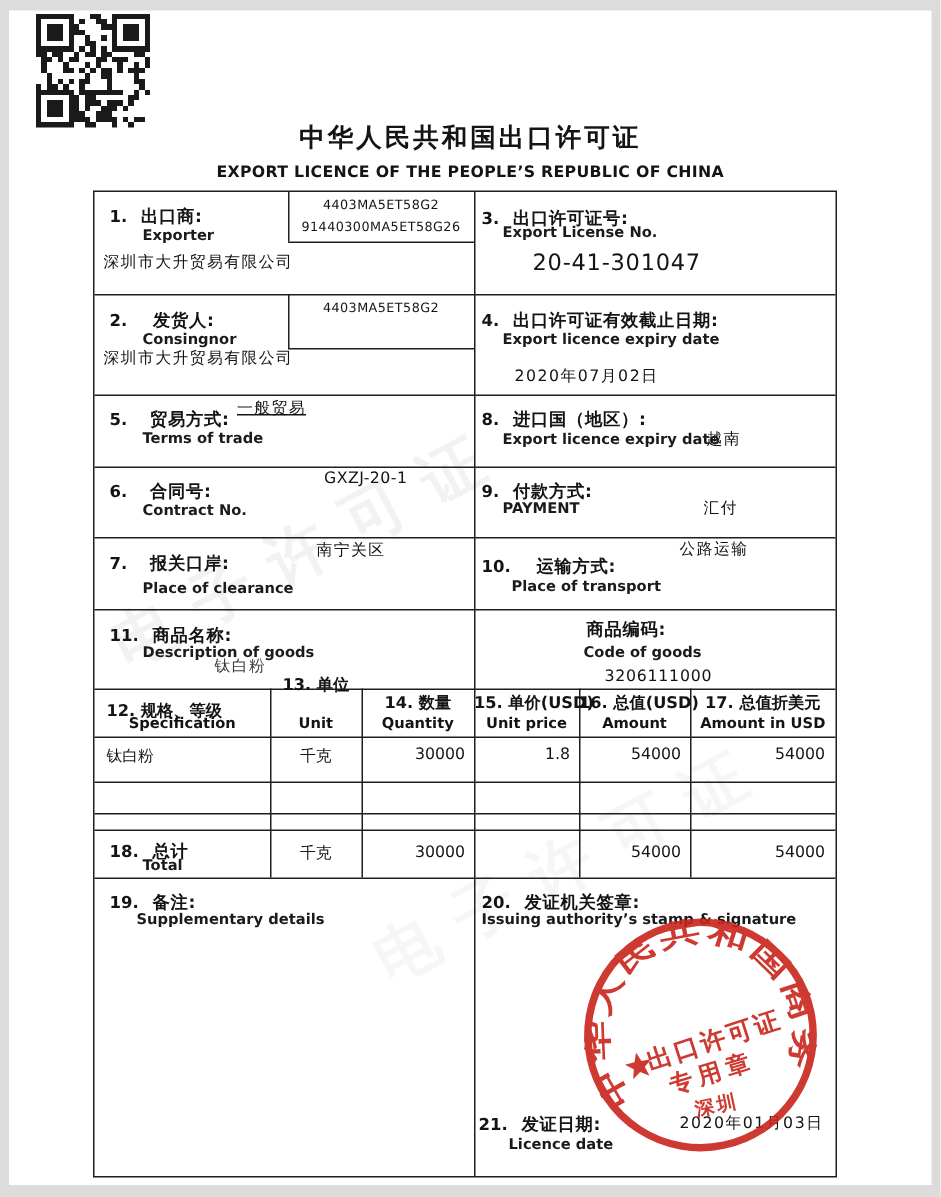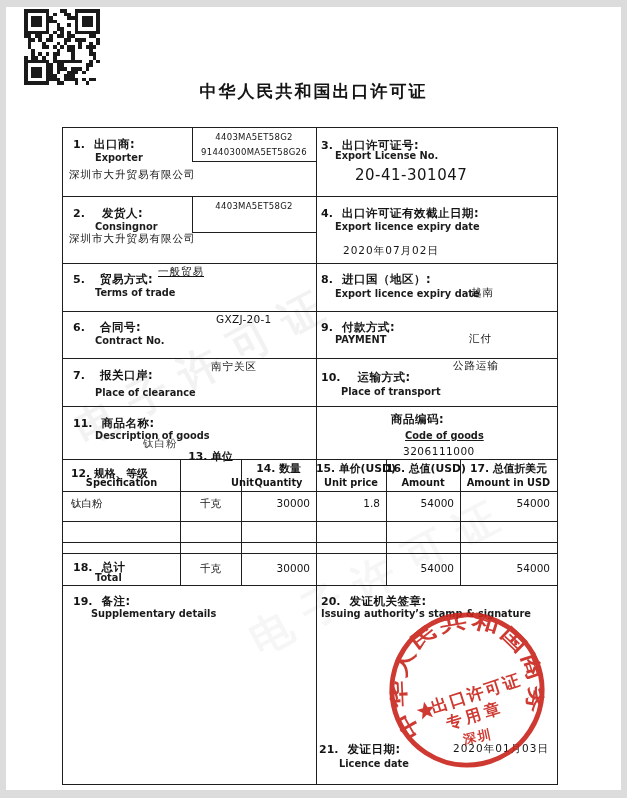--- a/index.html
+++ b/index.html
@@ -283,20 +283,21 @@
       <rect x="9" y="20" width="1" height="1" fill="#1a1a1a"></rect>
       <rect x="10" y="20" width="1" height="1" fill="#1a1a1a"></rect>
       <rect x="14" y="20" width="1" height="1" fill="#1a1a1a"></rect>
       <rect x="17" y="20" width="1" height="1" fill="#1a1a1a"></rect>
     </svg>
 
   <div class="wm" style="left:55px;top:330px;">电子许可证</div>
   <div class="wm" style="left:230px;top:540px;opacity:.7;">电子许可证</div>
 
   <div class="doc-title">中华人民共和国出口许可证</div>
+  <div class="doc-subtitle">EXPORT LICENCE OF THE PEOPLE’S REPUBLIC OF CHINA</div>
 
   <div class="form">
 
     <div class="hline" style="top:68px;"></div>
     <div class="hline" style="top:135px;"></div>
     <div class="hline" style="top:183px;"></div>
     <div class="hline" style="top:230px;"></div>
     <div class="hline" style="top:278px;"></div>
     <div class="hline" style="top:331px;"></div>
     <div class="hline" style="top:363px;"></div>
@@ -389,32 +390,32 @@
     <div class="abs en" style="left:278px;top:258px;">Place of transport</div>
 
     <div class="abs" style="left:10px;top:284px;">
       <span class="no">11.</span>
       <span class="zh" style="margin-left:4px;">商品名称:</span>
     </div>
     <div class="abs en" style="left:32px;top:302px;">Description of goods</div>
     <div class="abs val" style="left:80px;top:309px;color:#3a3a3a;">钛白粉</div>
 
     <div class="abs zh" style="left:328px;top:284px;">商品编码:</div>
-    <div class="abs en" style="left:342px;top:302px;text-decoration:underline;">Code of goods</div>
+    <div class="abs en" style="left:326px;top:302px;">Code of goods</div>
     <div class="abs num" style="left:340px;top:317px;letter-spacing:.5px;">3206111000</div>
 
     <div class="abs" style="left:8px;top:334px;">
       <span class="hdr-zh"><span>12.</span> <span>规格、等级</span></span>
     </div>
     <div class="abs hdr-en" style="left:0;top:349px;width:117px;text-align:center;">Specification</div>
 
     <div class="abs hdr-zh" style="left:117px;top:322px;width:61px;text-align:center;">
       <span>13.</span> <span>单位</span>
     </div>
-    <div class="abs hdr-en" style="left:117px;top:349px;width:61px;text-align:center;padding-left:32px;">Unit</div>
+    <div class="abs hdr-en" style="left:117px;top:349px;width:61px;text-align:center;">Unit</div>
 
     <div class="abs hdr-zh" style="left:178px;top:334px;width:75px;text-align:center;">
       <span>14.</span> <span>数量</span>
     </div>
     <div class="abs hdr-en" style="left:178px;top:349px;width:75px;text-align:center;">Quantity</div>
 
     <div class="abs hdr-zh" style="left:253px;top:334px;width:70px;text-align:center;">
       <span>15.</span> <span>单价(USD)</span>
     </div>
     <div class="abs hdr-en" style="left:253px;top:349px;width:70px;text-align:center;">Unit price</div>

